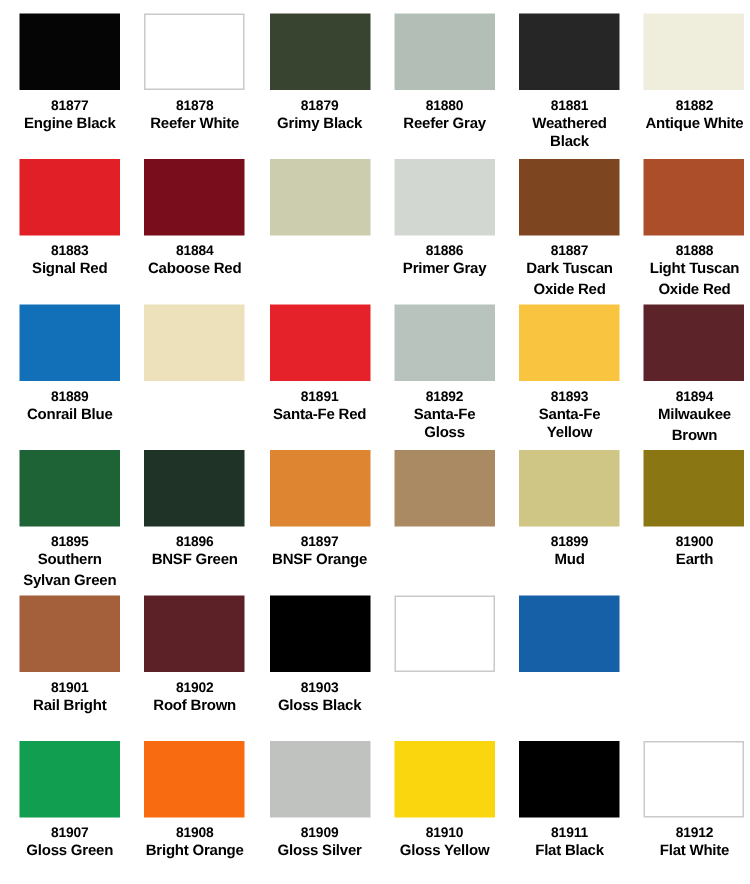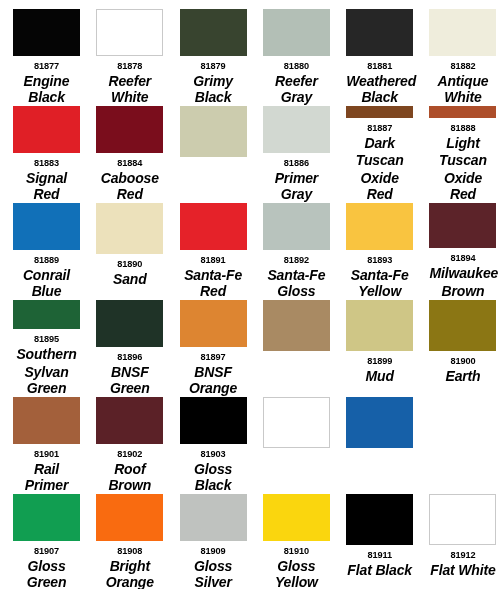--- a/index.html
+++ b/index.html
@@ -55,26 +55,25 @@
     padding-top: 5px;
     font-weight: bold;
   }
   .swatch-code {
     font-size: 9.2px;
     letter-spacing: -0.1px;
     display: block;
     font-weight: bold;
   }
   .swatch-name {
-    font-size: 14px;
+    font-size: 10px;
     letter-spacing: -0.15px;
     display: block;
     padding-top: 1.5px;
     font-weight: bold;
-    font-style: italic;
   }
 </style>
 </head>
 <body>
 
 <div id="chart">
     <div class="swatch-row">
       <div class="swatch-cell">
         <div class="swatch-chip" style="background: rgb(5, 5, 5);"></div>
         <div class="swatch-caption">
@@ -163,24 +162,20 @@
     <div class="swatch-row">
       <div class="swatch-cell">
         <div class="swatch-chip" style="background: rgb(17, 112, 184);"></div>
         <div class="swatch-caption">
           <span class="swatch-code">81889</span>
           <span class="swatch-name">Conrail Blue</span>
         </div>
       </div>
       <div class="swatch-cell">
         <div class="swatch-chip" style="background: rgb(236, 225, 187);"></div>
-        <div class="swatch-caption">
-          <span class="swatch-code">81890</span>
-          <span class="swatch-name">Sand</span>
-        </div>
       </div>
       <div class="swatch-cell">
         <div class="swatch-chip" style="background: rgb(229, 34, 41);"></div>
         <div class="swatch-caption">
           <span class="swatch-code">81891</span>
           <span class="swatch-name">Santa-Fe Red</span>
         </div>
       </div>
       <div class="swatch-cell">
         <div class="swatch-chip" style="background: rgb(184, 195, 189);"></div>
@@ -244,21 +239,21 @@
           <span class="swatch-code">81900</span>
           <span class="swatch-name">Earth</span>
         </div>
       </div>
     </div>
     <div class="swatch-row">
       <div class="swatch-cell">
         <div class="swatch-chip" style="background: rgb(163, 96, 59);"></div>
         <div class="swatch-caption">
           <span class="swatch-code">81901</span>
-          <span class="swatch-name">Rail Primer</span>
+          <span class="swatch-name">Rail Bright</span>
         </div>
       </div>
       <div class="swatch-cell">
         <div class="swatch-chip" style="background: rgb(91, 33, 39);"></div>
         <div class="swatch-caption">
           <span class="swatch-code">81902</span>
           <span class="swatch-name">Roof Brown</span>
         </div>
       </div>
       <div class="swatch-cell">

